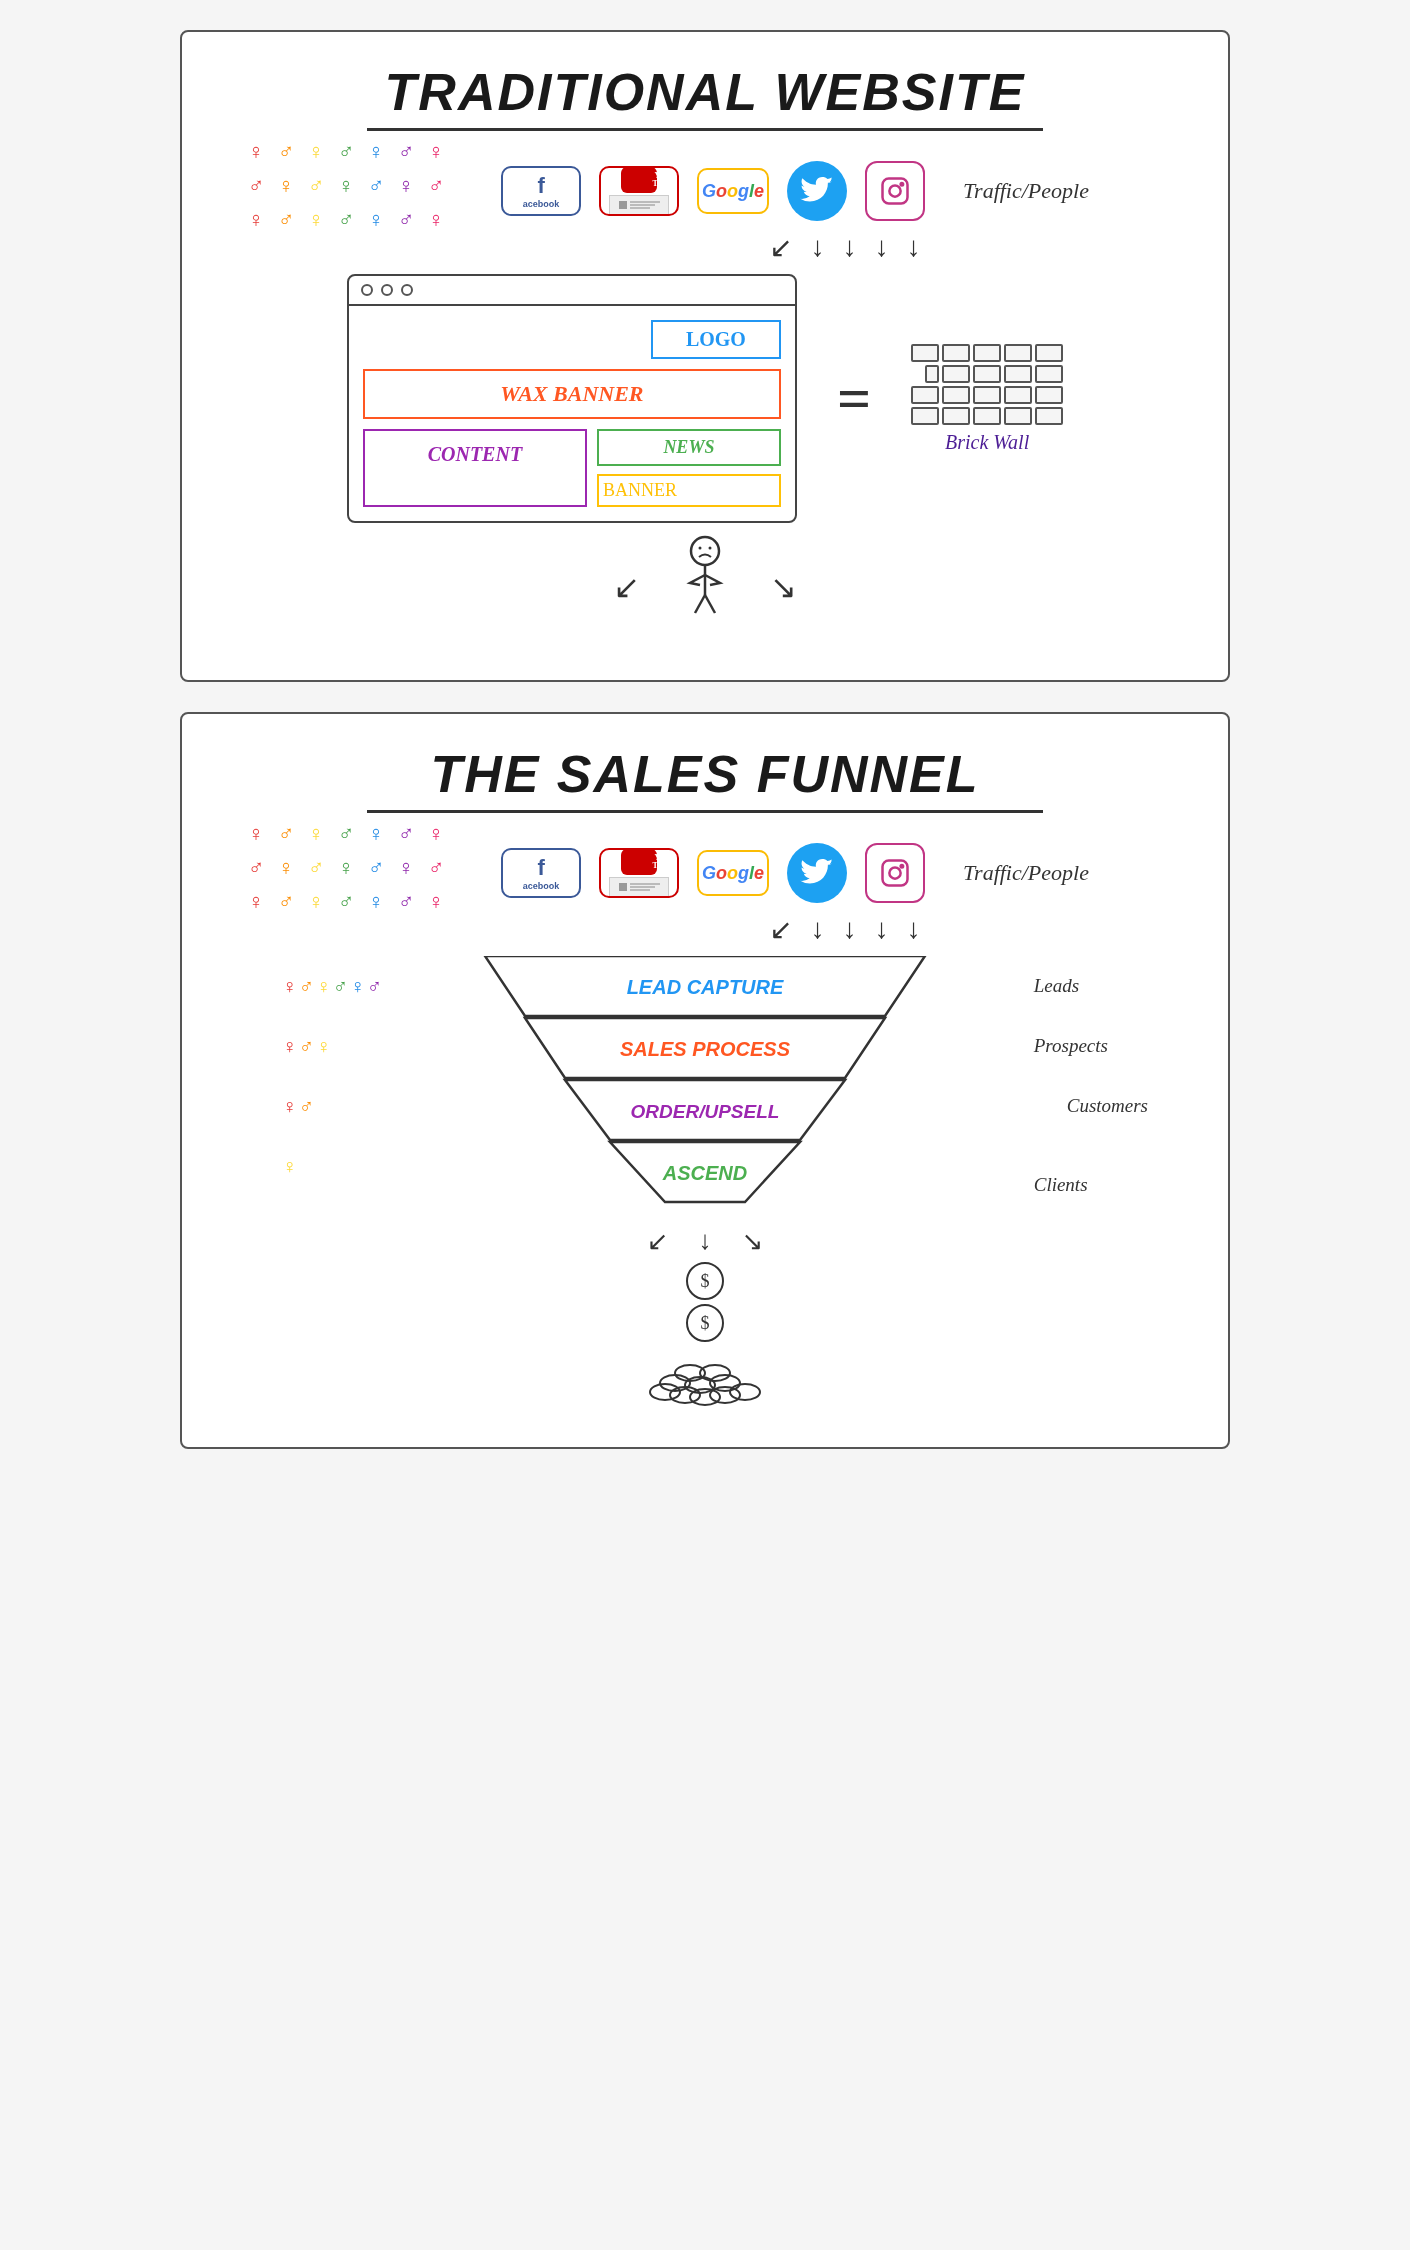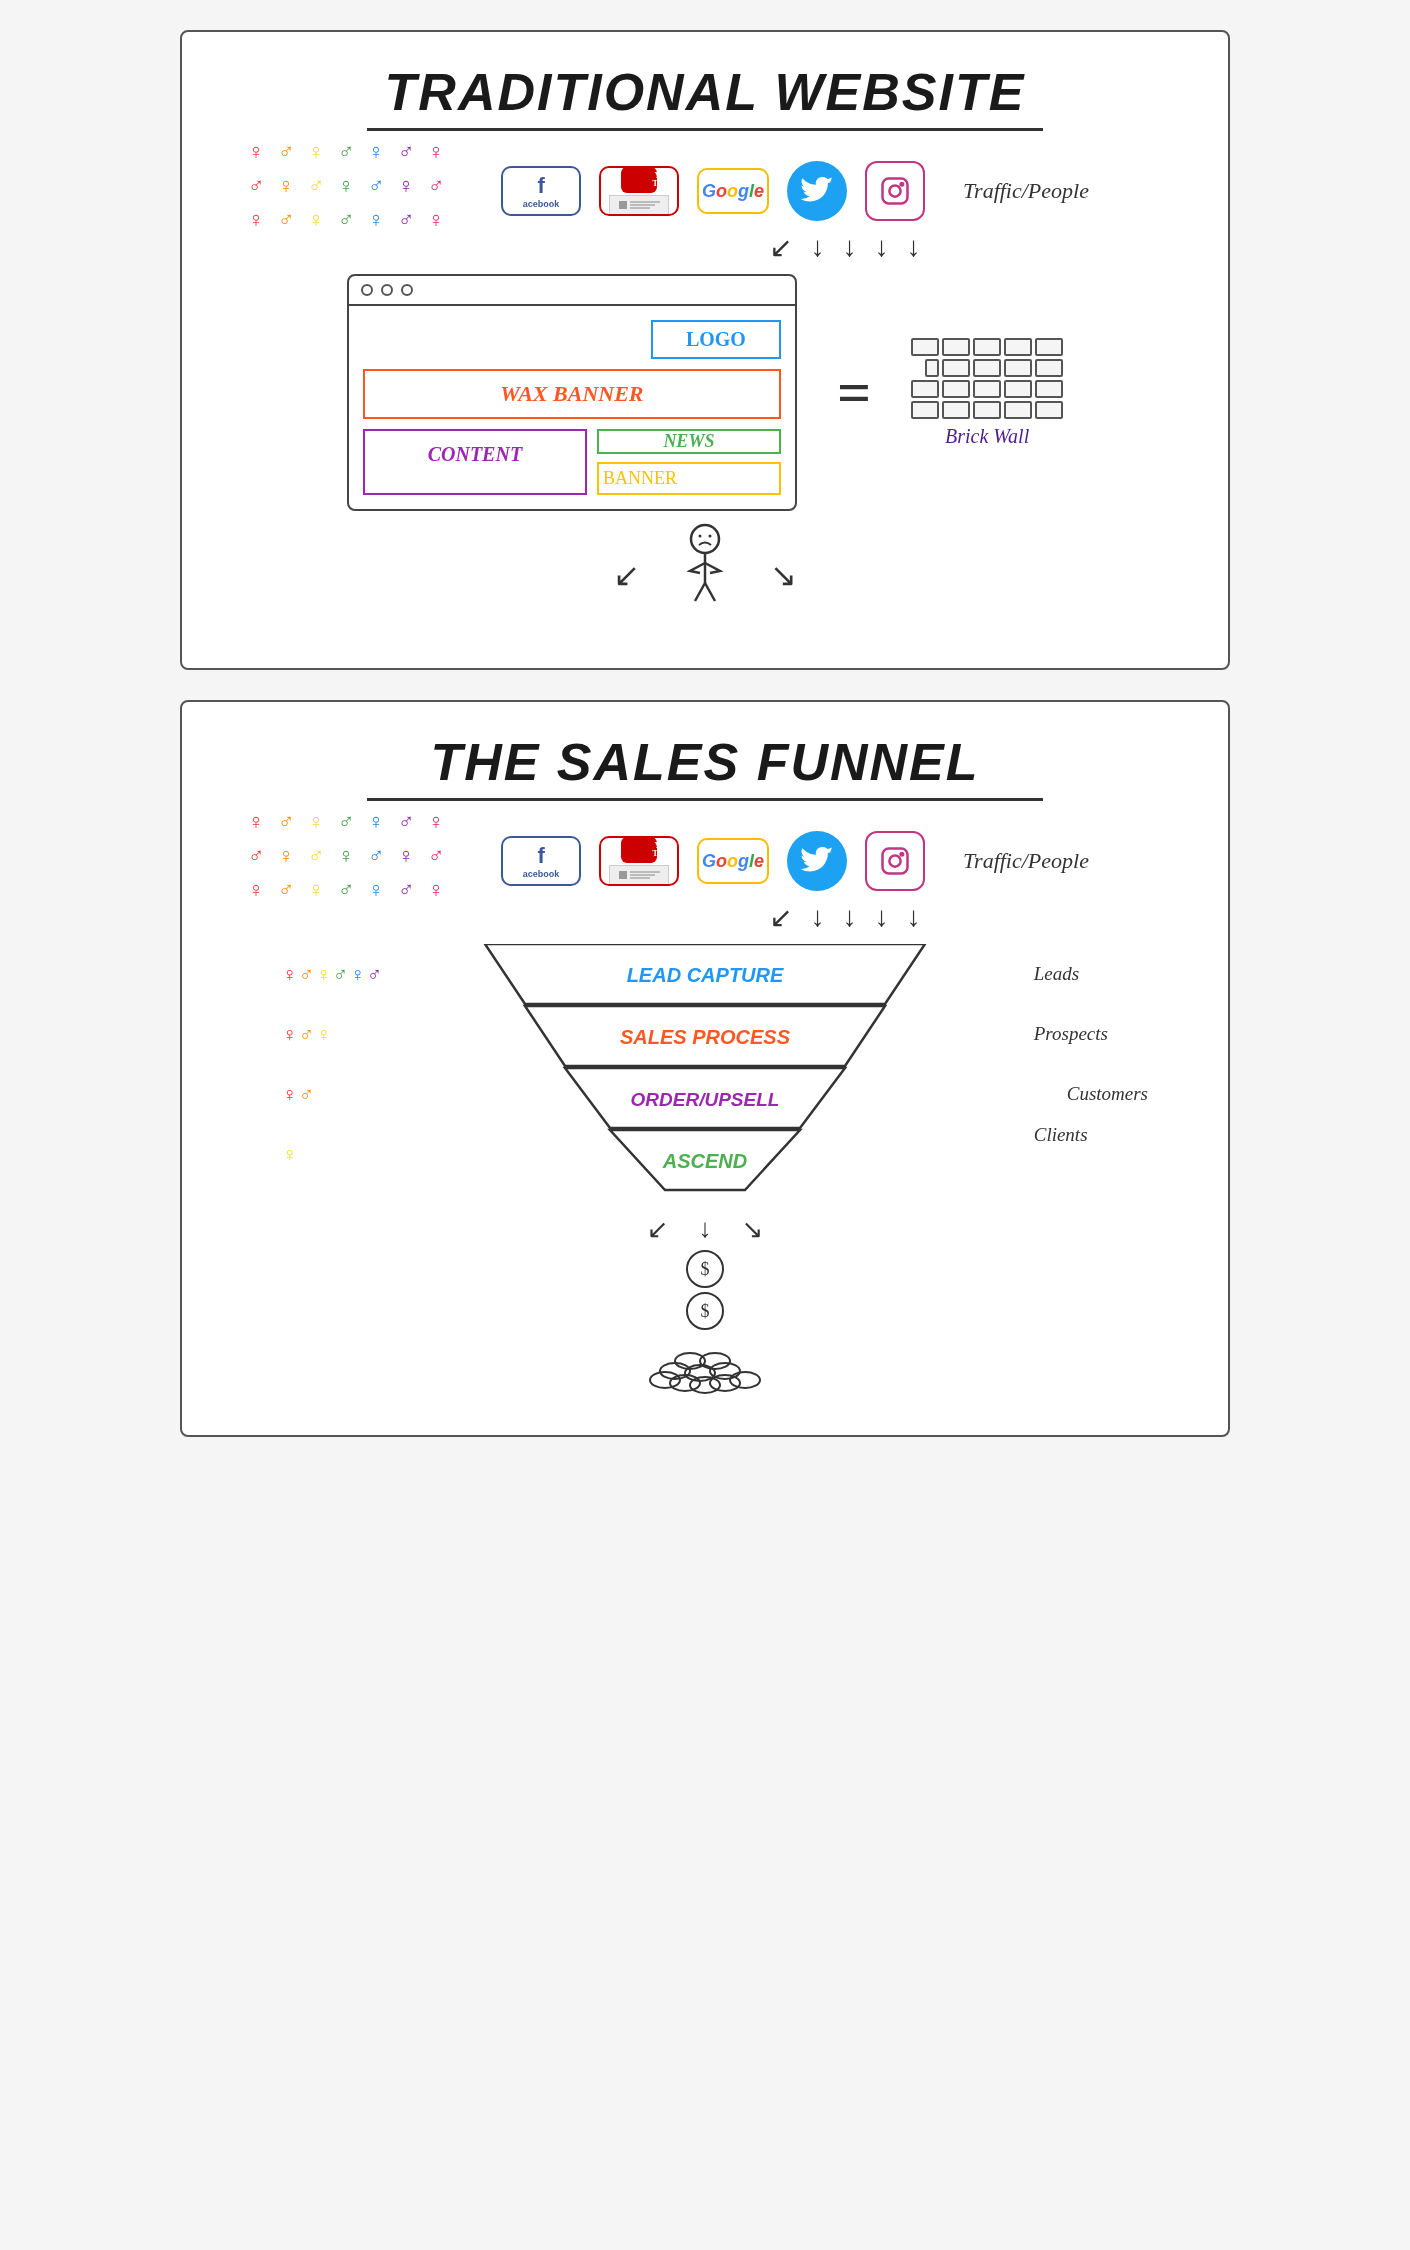--- a/index.html
+++ b/index.html
@@ -230,21 +230,21 @@
       display: flex;
       flex-direction: column;
       gap: 8px;
       flex: 1;
     }
 
     .news-box {
       border: 2.5px solid #4caf50;
       color: #4caf50;
       text-align: center;
-      padding: 0;
+      padding: 6px;
       font-size: 18px;
       font-weight: bold;
       font-style: italic;
     }
 
     .banner-box {
       border: 2.5px solid #ffc107;
       color: #ffc107;
       padding: 4px;
       font-size: 18px;
@@ -669,21 +669,21 @@
     <div style="position:absolute; right:40px; top:0; display:flex; flex-direction:column;">
       <div style="height:60px; display:flex; align-items:center;">
         <span style="font-size:19px; color:#333; font-style:italic;">Leads</span>
       </div>
       <div style="height:60px; display:flex; align-items:center;">
         <span style="font-size:19px; color:#333; font-style:italic;">Prospects</span>
       </div>
       <div style="height:60px; display:flex; align-items:center;margin-left:33px;">
         <span style="font-size:19px; color:#333; font-style:italic;">Customers</span>
       </div>
-      <div style="height:60px; display:flex; align-items:flex-start;">
+      <div style="height:60px; display:flex; align-items:flex-end;">
         <span style="font-size:19px; color:#333; font-style:italic;">Clients</span>
       </div>
     </div>
   </div>
 
   <div class="money-section">
     <div class="money-arrows">
       <span>↙</span>
       <span>↓</span>
       <span>↘</span>

